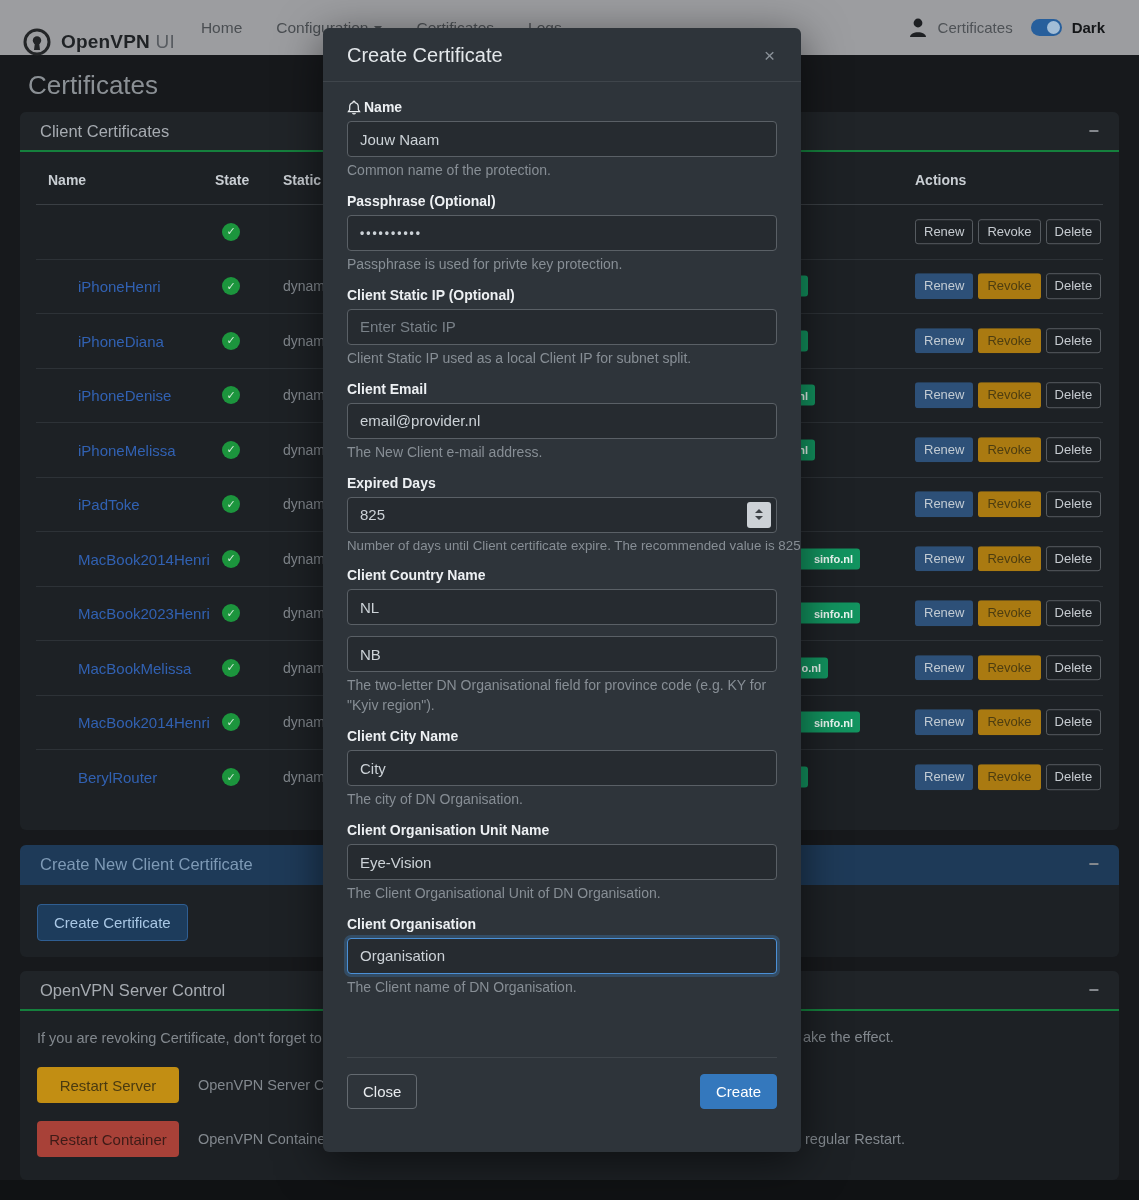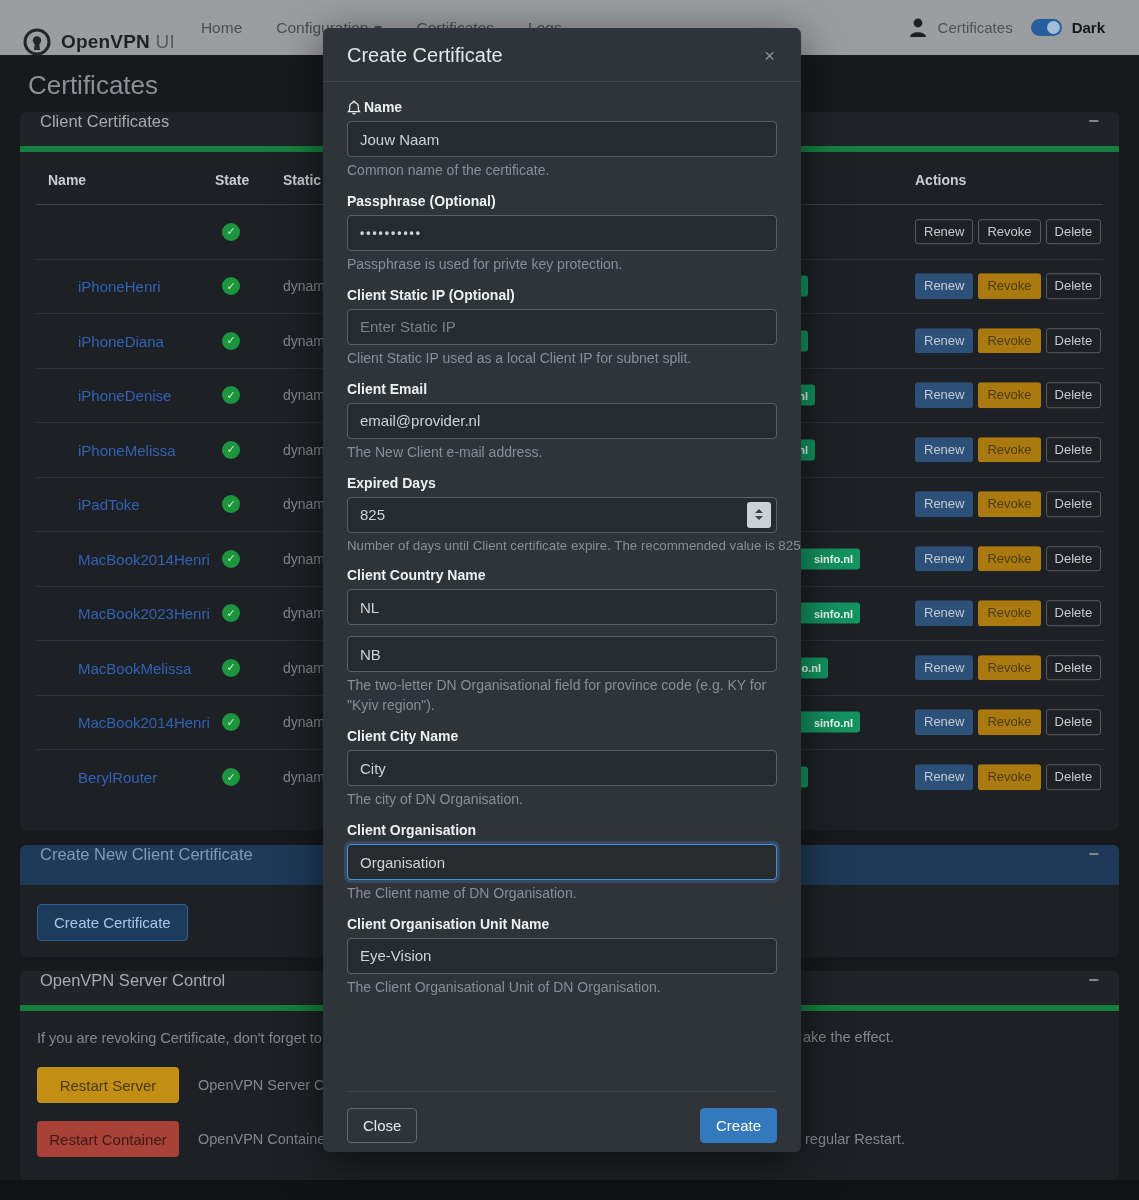--- a/index.html
+++ b/index.html
@@ -22,22 +22,22 @@
            border-top:5px solid #4a4e52; margin-top:2px; }
   .nav-right { margin-left:auto; display:flex; align-items:center; gap:10px; }
   .admin-label { font-size:15px; color:#4e5256; }
   .toggle { width:31px; height:17px; border-radius:9px; background:#275f9c; position:relative; cursor:pointer; margin-left:8px; }
   .toggle .knob { position:absolute; right:2px; top:2px; width:13px; height:13px; border-radius:50%; background:#a2bdd6; }
   .dark-label { font-size:15px; font-weight:700; color:#141618; }
   
   .page { position:absolute; top:55px; left:0; width:1139px; height:1125px; background:#17191c; }
   .page-title { position:absolute; top:15px; left:28px; font-size:26px; font-weight:400; color:#8b9095; }
   .panel { position:absolute; left:20px; width:1099px; background:#1d2125; border-radius:6px; }
-  .panel-header { height:40px; display:flex; align-items:flex-start; justify-content:space-between;
-                  padding:0 20px; border-bottom:6px solid #15803d; border-radius:6px 6px 0 0; background:#202428; }
+  .panel-header { height:40px; display:flex; align-items:center; justify-content:space-between;
+                  padding:0 20px; border-bottom:2px solid #15803d; border-radius:6px 6px 0 0; background:#202428; }
   .panel-title { font-size:16.5px; color:#a6abb1; }
   .collapse-btn { font-size:18px; font-weight:700; color:#85898e; cursor:pointer; line-height:1; }
   
   .panel-certs { top:57px; height:718px; }
   .tbl { position:relative; margin:6px 16px 0; }
   .thead { position:relative; height:47px; border-bottom:1px solid #3a3f44; }
   .th { position:absolute; top:14px; font-size:14px; font-weight:700; color:#c9ced3; }
   .th-name { left:12px; } .th-state { left:179px; } .th-static { left:247px; } .th-actions { left:879px; }
   .trow { position:relative; height:54.5px; border-bottom:1px solid #2d3237; }
   .trow:last-child { border-bottom:none; }
@@ -98,21 +98,21 @@
   .finput.focused { border-color:#4b90d6; box-shadow:0 0 0 3px rgba(66,139,212,.28); }
   .fhelp { font-size:14px; color:#878e95; margin-top:4px; line-height:1.42; }
   .fhelp.tight { font-size:13.3px; white-space:nowrap; }
   .spinner { position:absolute; right:6px; top:5px; width:24px; height:26px; background:#ccd1d6;
              border-radius:3px; display:flex; flex-direction:column; align-items:center;
              justify-content:center; gap:3px; cursor:pointer; }
   .sp-up { width:0; height:0; border-left:4px solid transparent; border-right:4px solid transparent;
            border-bottom:4.5px solid #3c4146; }
   .sp-dn { width:0; height:0; border-left:4px solid transparent; border-right:4px solid transparent;
            border-top:4.5px solid #3c4146; }
-  .modal-footer { margin:10px 24px 0; border-top:1px solid #3f454b; padding:16px 0 0; height:61px;
+  .modal-footer { margin:10px 24px 0; border-top:1px solid #3f454b; padding:16px 0 0; height:95px;
                   display:flex; justify-content:space-between; align-items:flex-start; }
   .btn-close { background:transparent; border:1px solid #646a70; color:#e8ebee; border-radius:4px;
                padding:8px 15px; font-size:15px; cursor:pointer; font-family:inherit; }
   .btn-create { background:#3478bd; border:1px solid #3478bd; color:#ffffff; border-radius:4px;
                 padding:8px 15px; font-size:15px; cursor:pointer; font-family:inherit; }
   .bell-icon svg, .logo-icon svg, .user-icon svg { display:block; }
 </style>
 </head>
 <body>
 
@@ -341,21 +341,21 @@
       <div class="flabel">
         <span class="bell-icon">
           <svg width="14" height="15" viewBox="0 0 14 15">
             <path d="M7 1.2 a1 1 0 0 1 1 1 v.4 A4.3 4.3 0 0 1 11.3 7 v2.6 L12.6 11.6 H1.4 L2.7 9.6 V7 A4.3 4.3 0 0 1 6 2.6 v-.4 a1 1 0 0 1 1-1 z" fill="none" stroke="#edf0f3" stroke-width="1.2"></path>
             <path d="M5.6 13 a1.5 1.5 0 0 0 2.8 0" fill="none" stroke="#edf0f3" stroke-width="1.2"></path>
           </svg>
         </span>
         <span>Name</span>
       </div>
       <div class="iwrap"><input class="finput" type="text" value="Jouw Naam" style=""></div>
-      <div class="fhelp">Common name of the certificate.</div>
+      <div class="fhelp">Common name of the protection.</div>
     </div>
 
     <div class="fb">
       <div class="flabel">Passphrase (Optional)</div>
       <div class="iwrap"><input class="finput pass" type="text" value="••••••••••" style=""></div>
       <div class="fhelp">Passphrase is used for privte key protection.</div>
     </div>
 
     <div class="fb">
       <div class="flabel">Client Static IP (Optional)</div>
@@ -391,29 +391,29 @@
       <div class="fhelp">The two-letter DN Organisational field for province code (e.g. KY for "Kyiv region").</div>
     </div>
 
     <div class="fb">
       <div class="flabel">Client City Name</div>
       <div class="iwrap"><input class="finput" type="text" value="City" style=""></div>
       <div class="fhelp">The city of DN Organisation.</div>
     </div>
 
     <div class="fb">
+      <div class="flabel">Client Organisation Unit Name</div>
+      <div class="iwrap"><input class="finput" type="text" value="Eye-Vision" style=""></div>
+      <div class="fhelp">The Client Organisational Unit of DN Organisation.</div>
+    </div>
+
+    <div class="fb">
       <div class="flabel">Client Organisation</div>
       <div class="iwrap"><input class="finput focused" type="text" value="Organisation" style=""></div>
       <div class="fhelp">The Client name of DN Organisation.</div>
     </div>
 
-    <div class="fb">
-      <div class="flabel">Client Organisation Unit Name</div>
-      <div class="iwrap"><input class="finput" type="text" value="Eye-Vision" style=""></div>
-      <div class="fhelp">The Client Organisational Unit of DN Organisation.</div>
-    </div>
-
   </div>
   <div class="modal-footer">
     <button class="btn-close">Close</button>
     <button class="btn-create">Create</button>
   </div>
 </div>
 
 </body></html>

